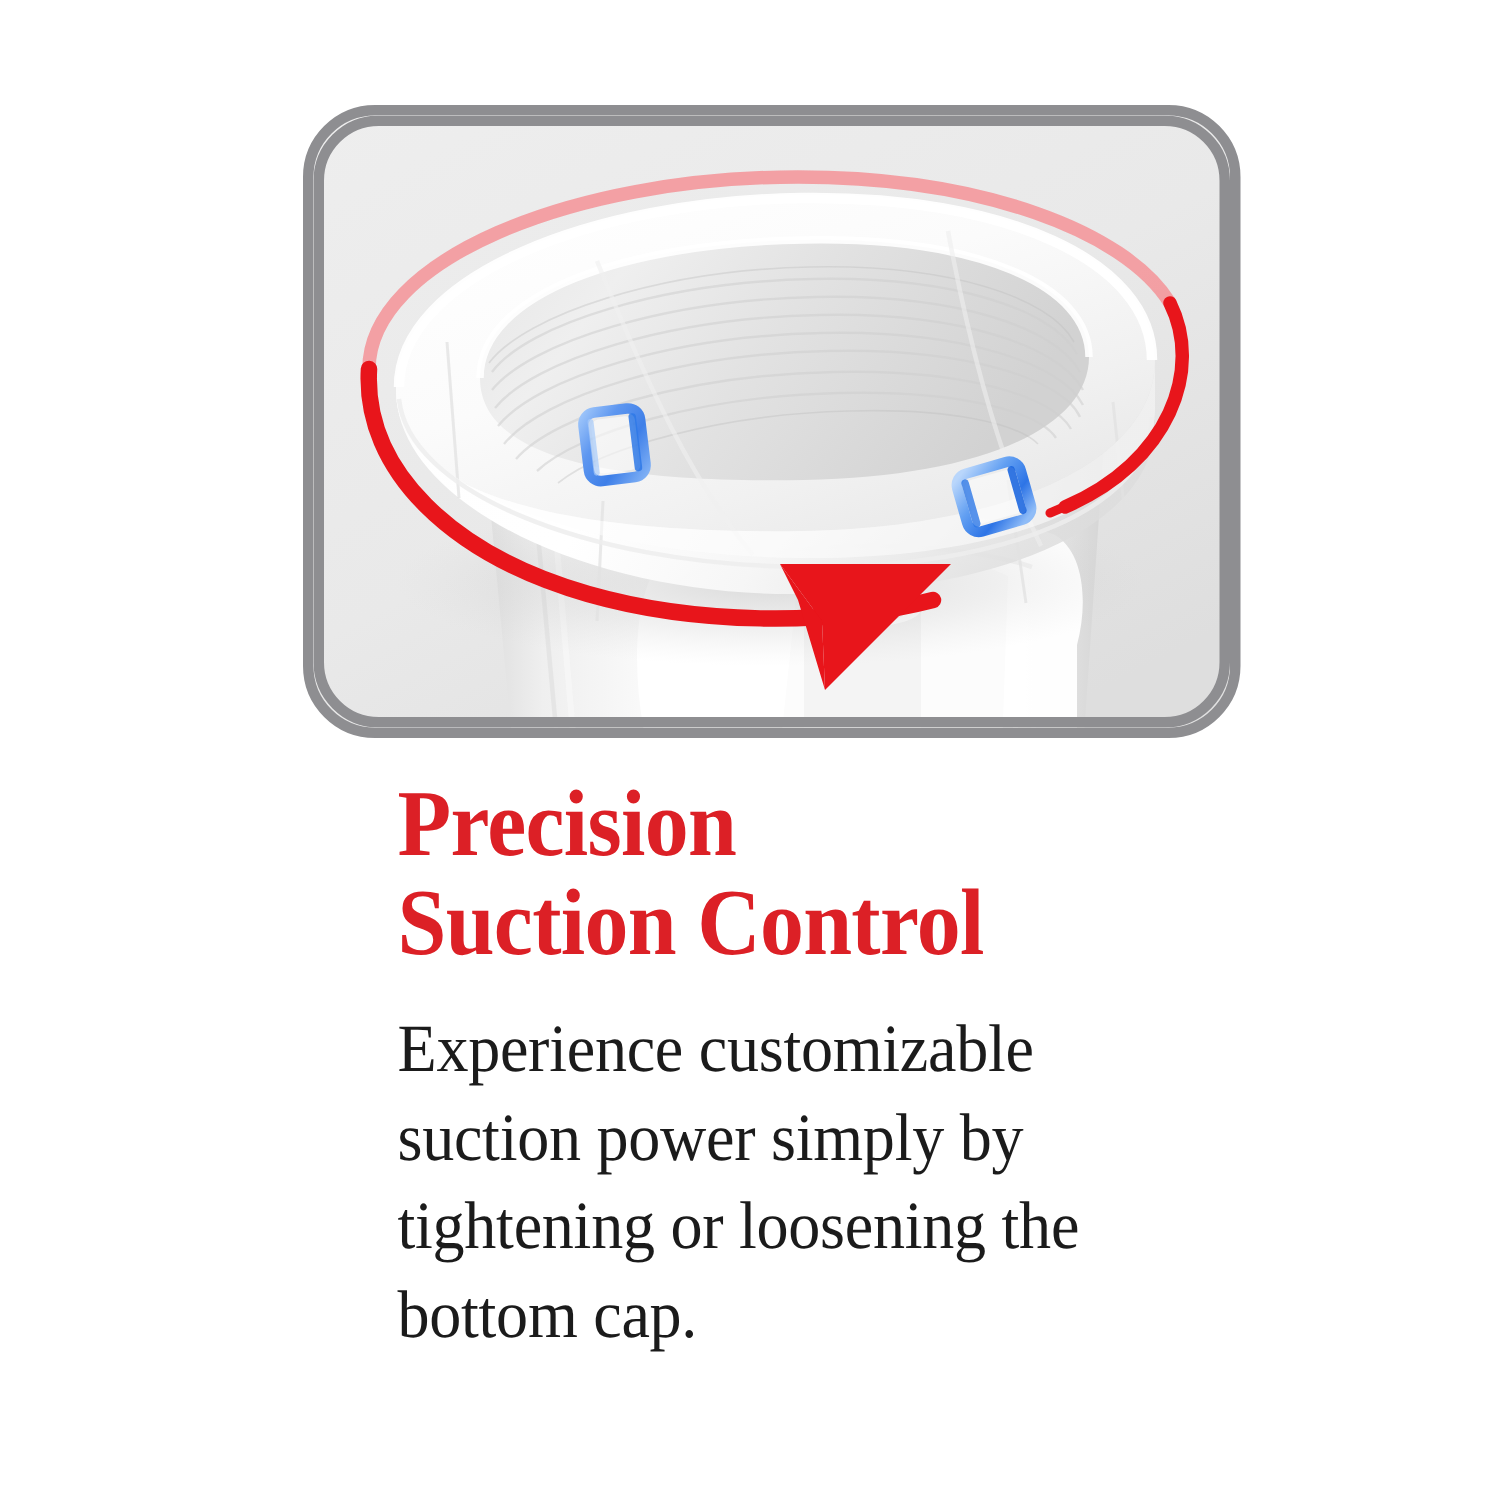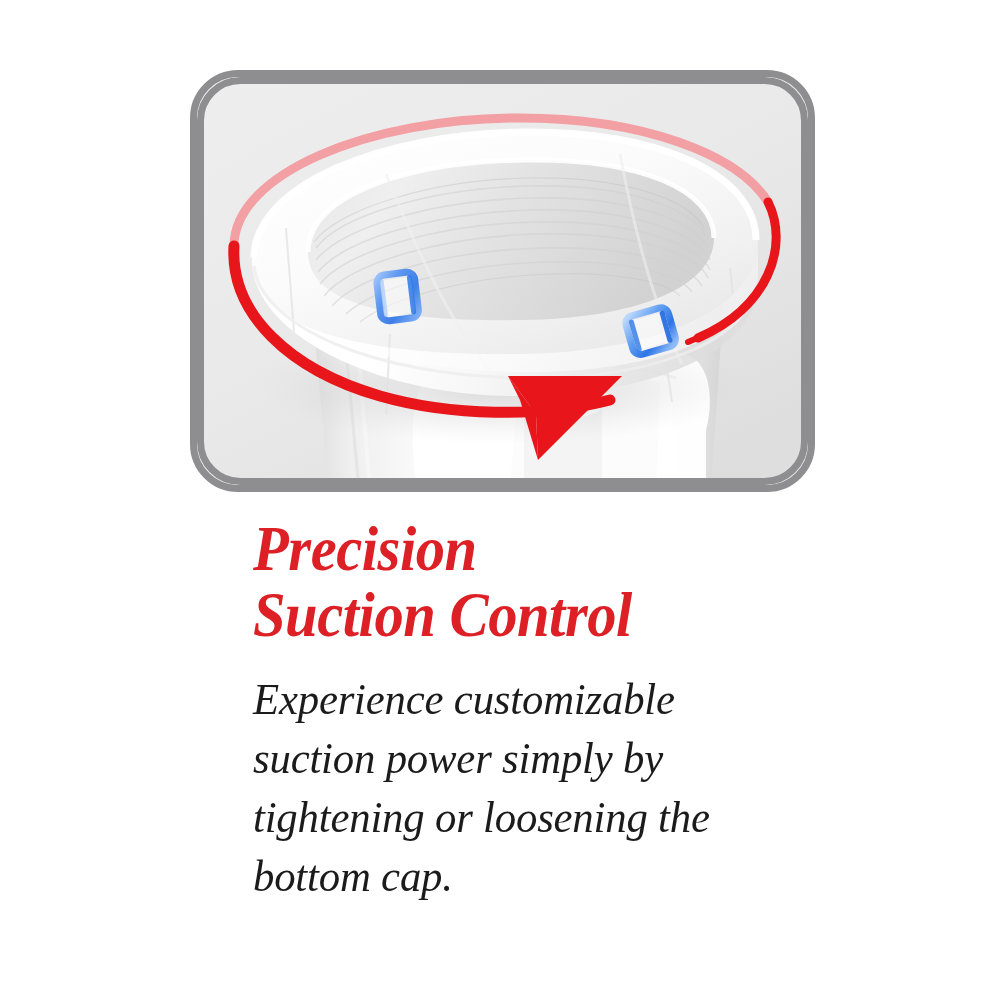--- a/index.html
+++ b/index.html
@@ -11,25 +11,24 @@
   body {
     width: 1000px;
     height: 1000px;
     overflow: hidden;
     font-family: "Liberation Serif", "DejaVu Serif", serif;
     position: relative;
   }
 
   #page {
     position: absolute;
-    left: 0; top: 0;
+    left: 12px; top: 0;
     width: 828px;
     height: 1000px;
     background: #ffffff;
-    font-style: italic;
   }
 
   
   .illustration-panel {
     position: absolute;
     left: 190px;
     top: 70px;
     width: 625px;
     height: 422px;
     box-sizing: border-box;

